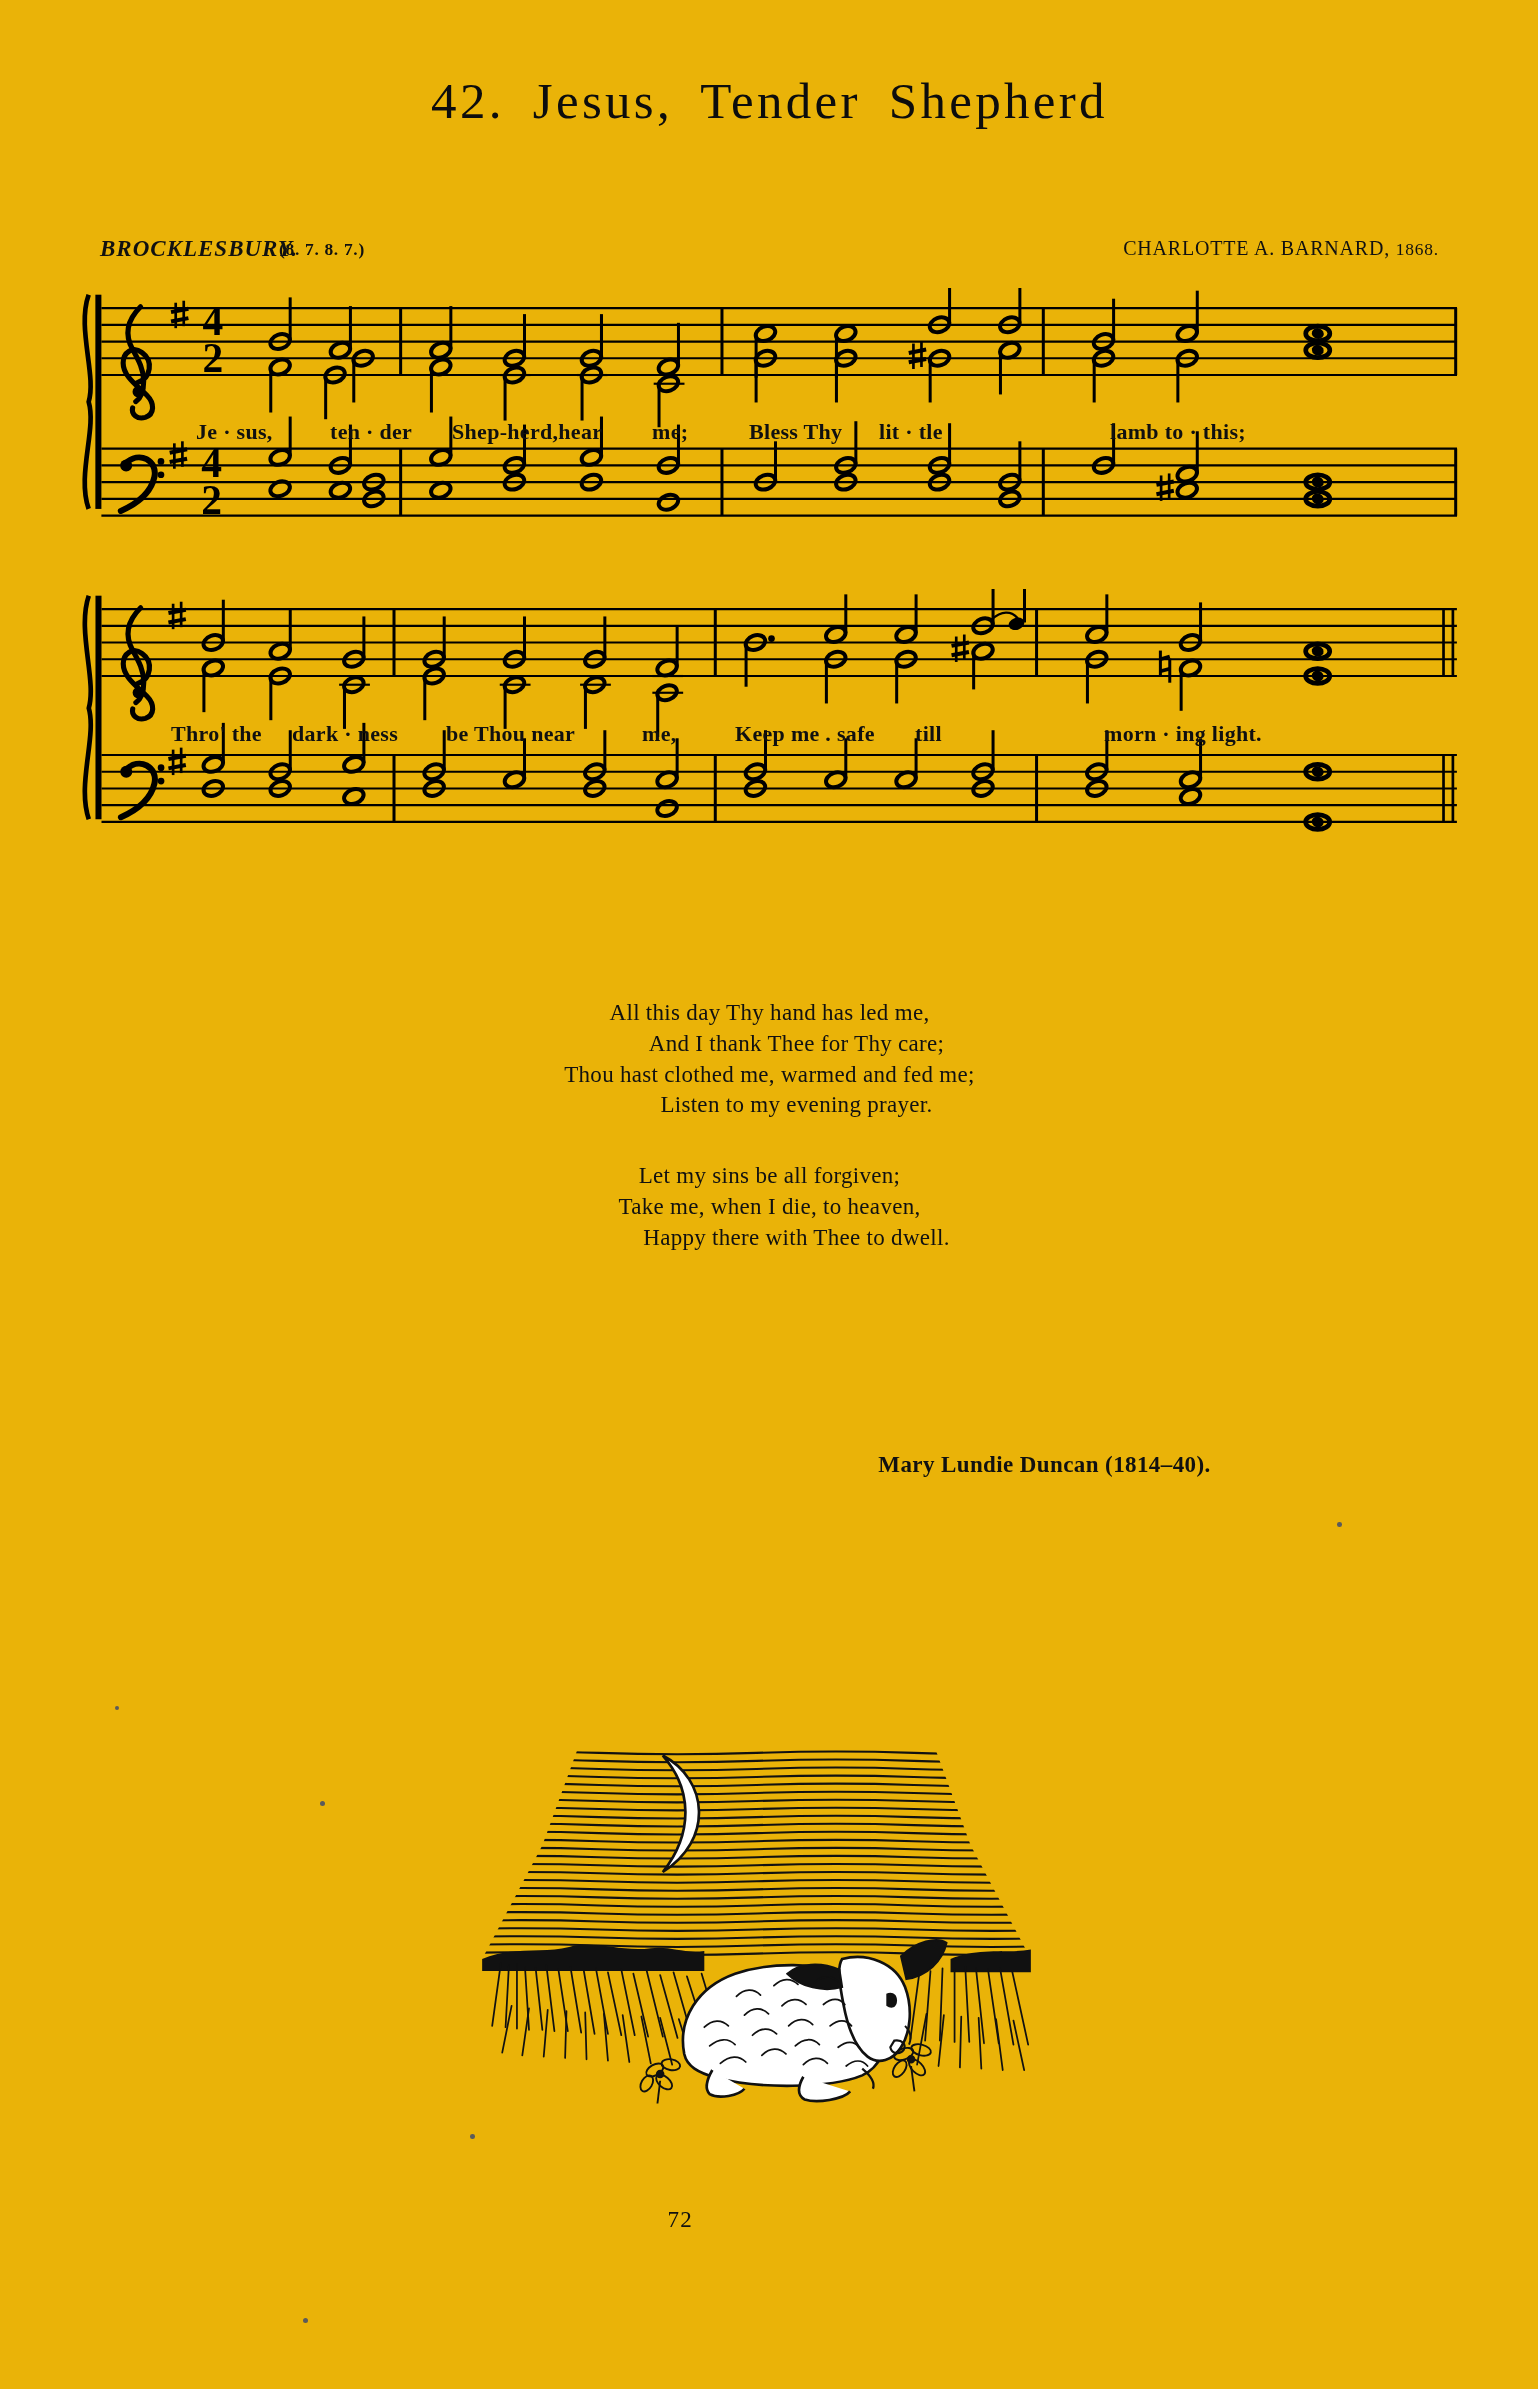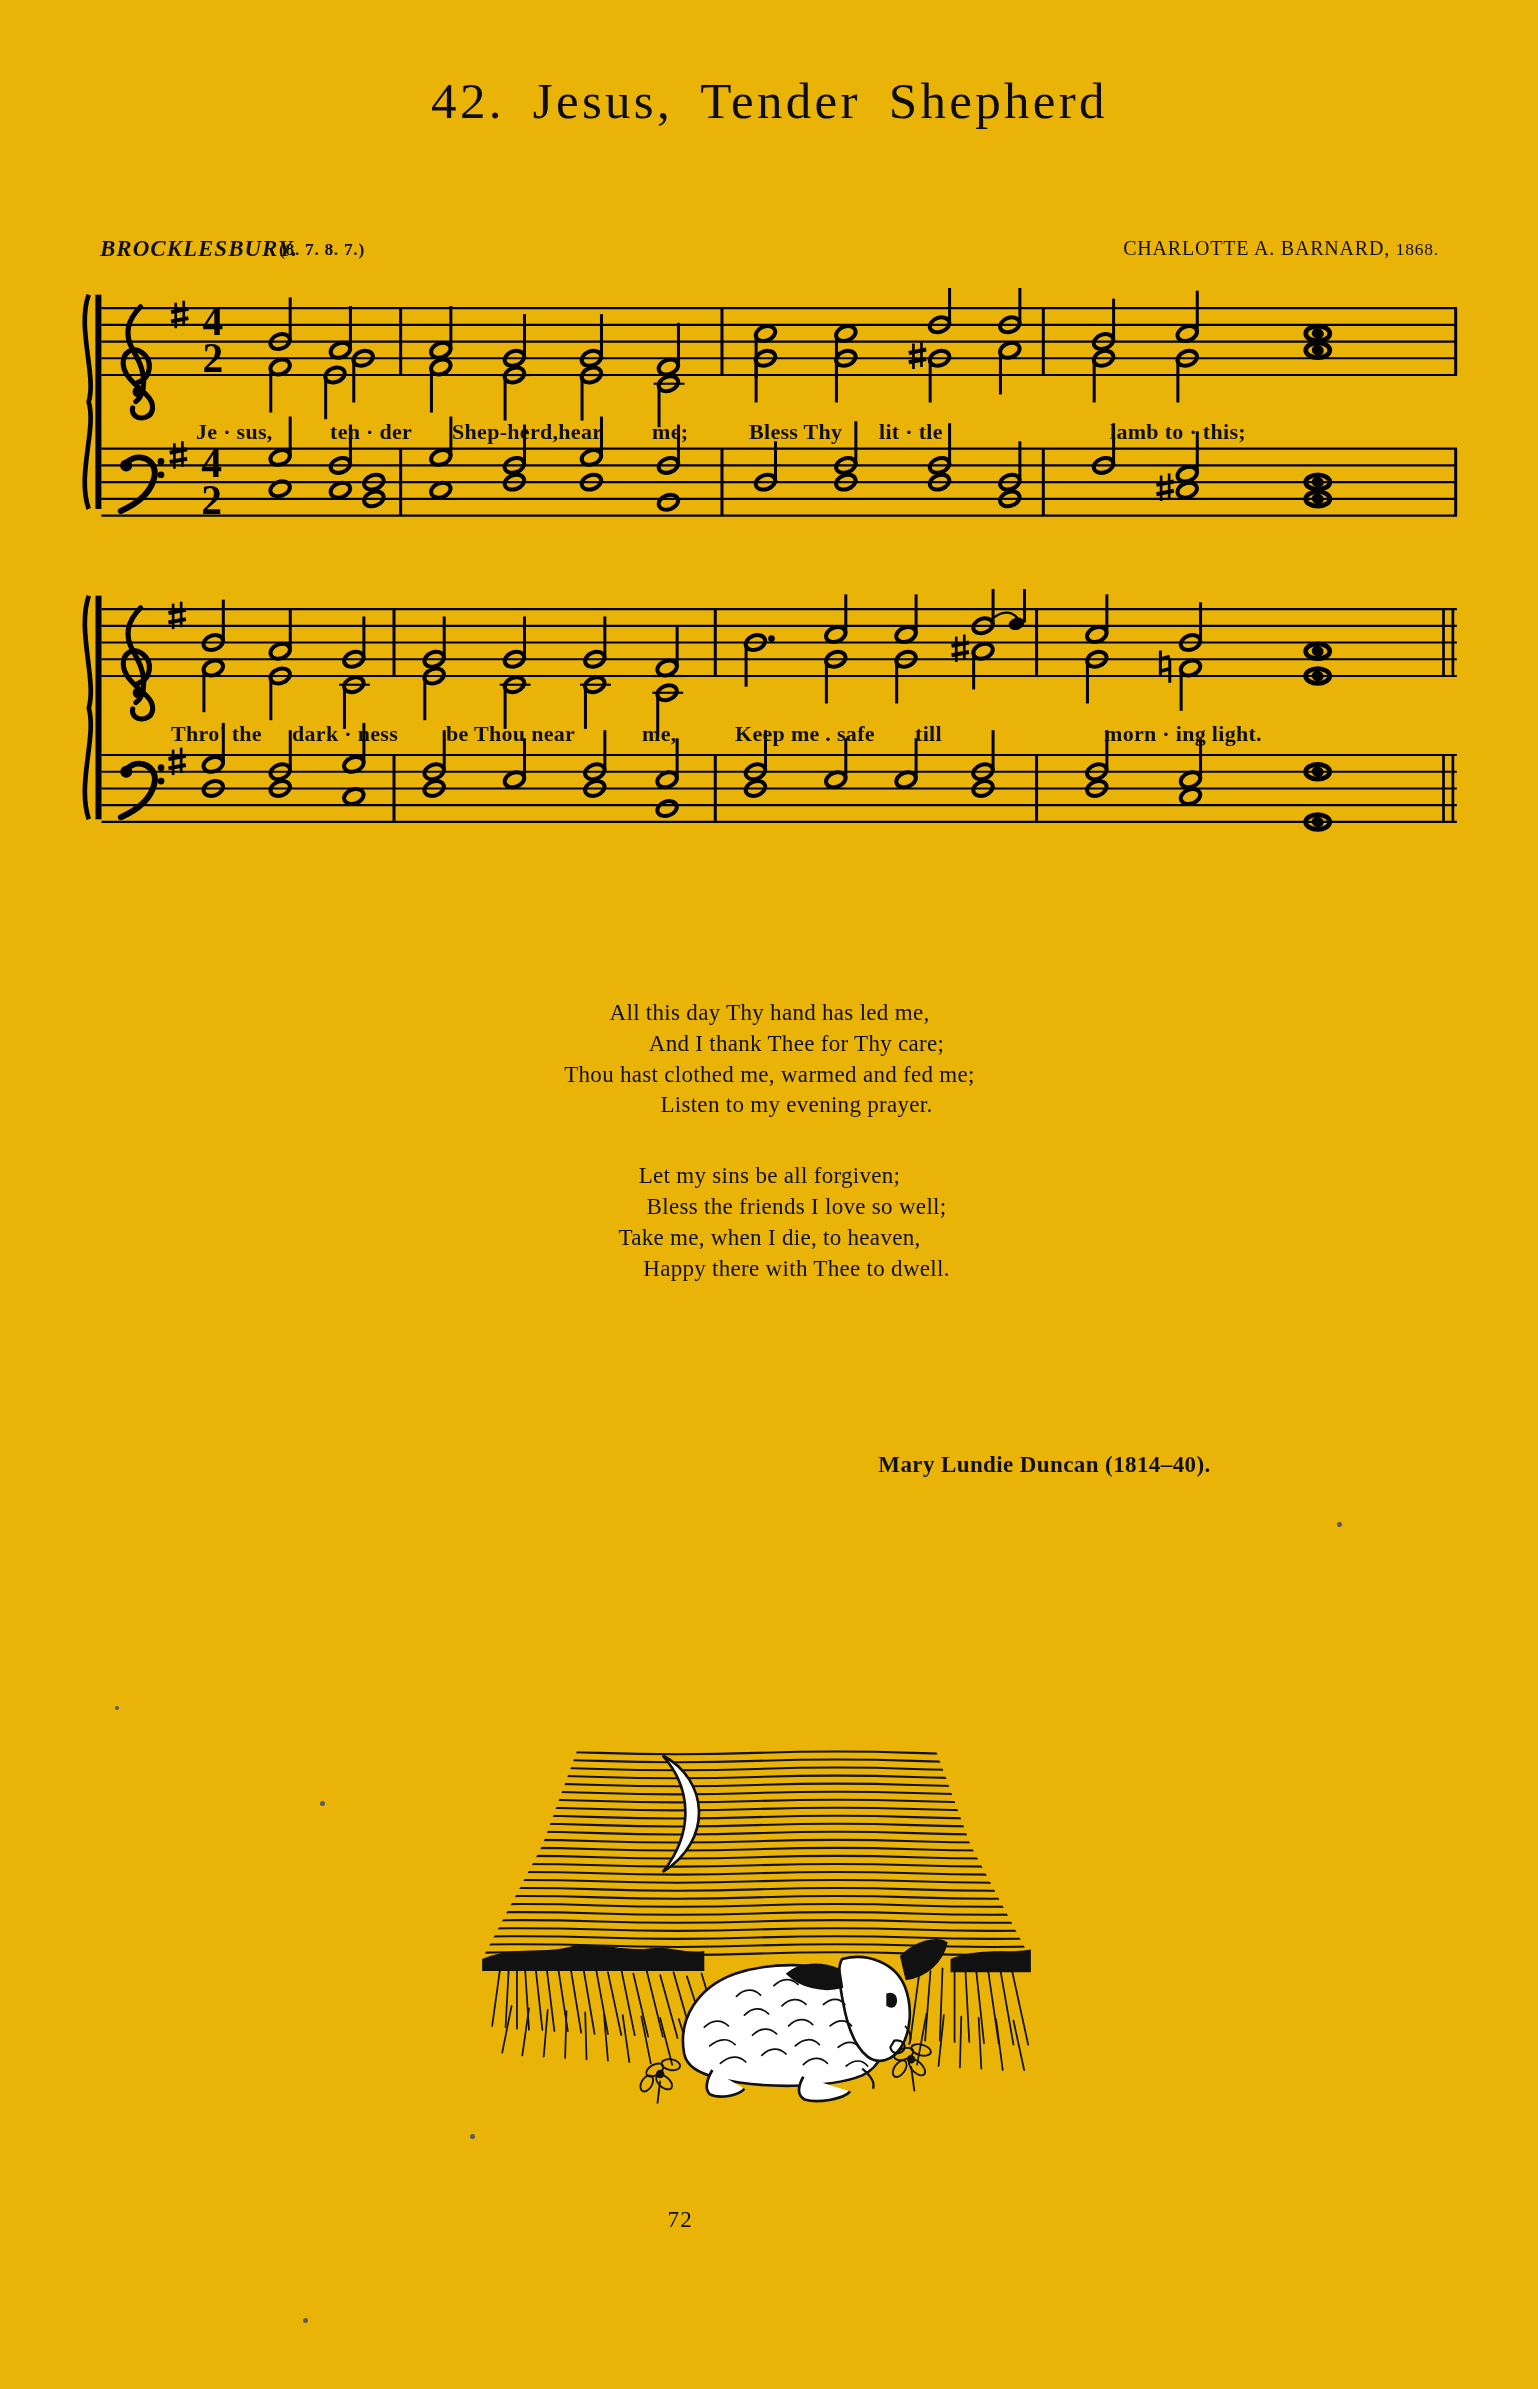--- a/index.html
+++ b/index.html
@@ -812,21 +812,20 @@
 
   <div class="verses">
     <div class="verse">
       <div class="verse-line">All this day Thy hand has led me,</div>
       <div class="verse-line indent">And I thank Thee for Thy care;</div>
       <div class="verse-line">Thou hast clothed me, warmed and fed me;</div>
       <div class="verse-line indent">Listen to my evening prayer.</div>
     </div>
     <div class="verse">
       <div class="verse-line">Let my sins be all forgiven;</div>
-      <div class="verse-line indent">Bless the friends I love so well;</div>
       <div class="verse-line">Take me, when I die, to heaven,</div>
       <div class="verse-line indent">Happy there with Thee to dwell.</div>
     </div>
   </div>
 
   <div class="author">
     <span class="author-inner">Mary Lundie Duncan (1814–40).</span>
   </div>
 
   <div class="illustration">

